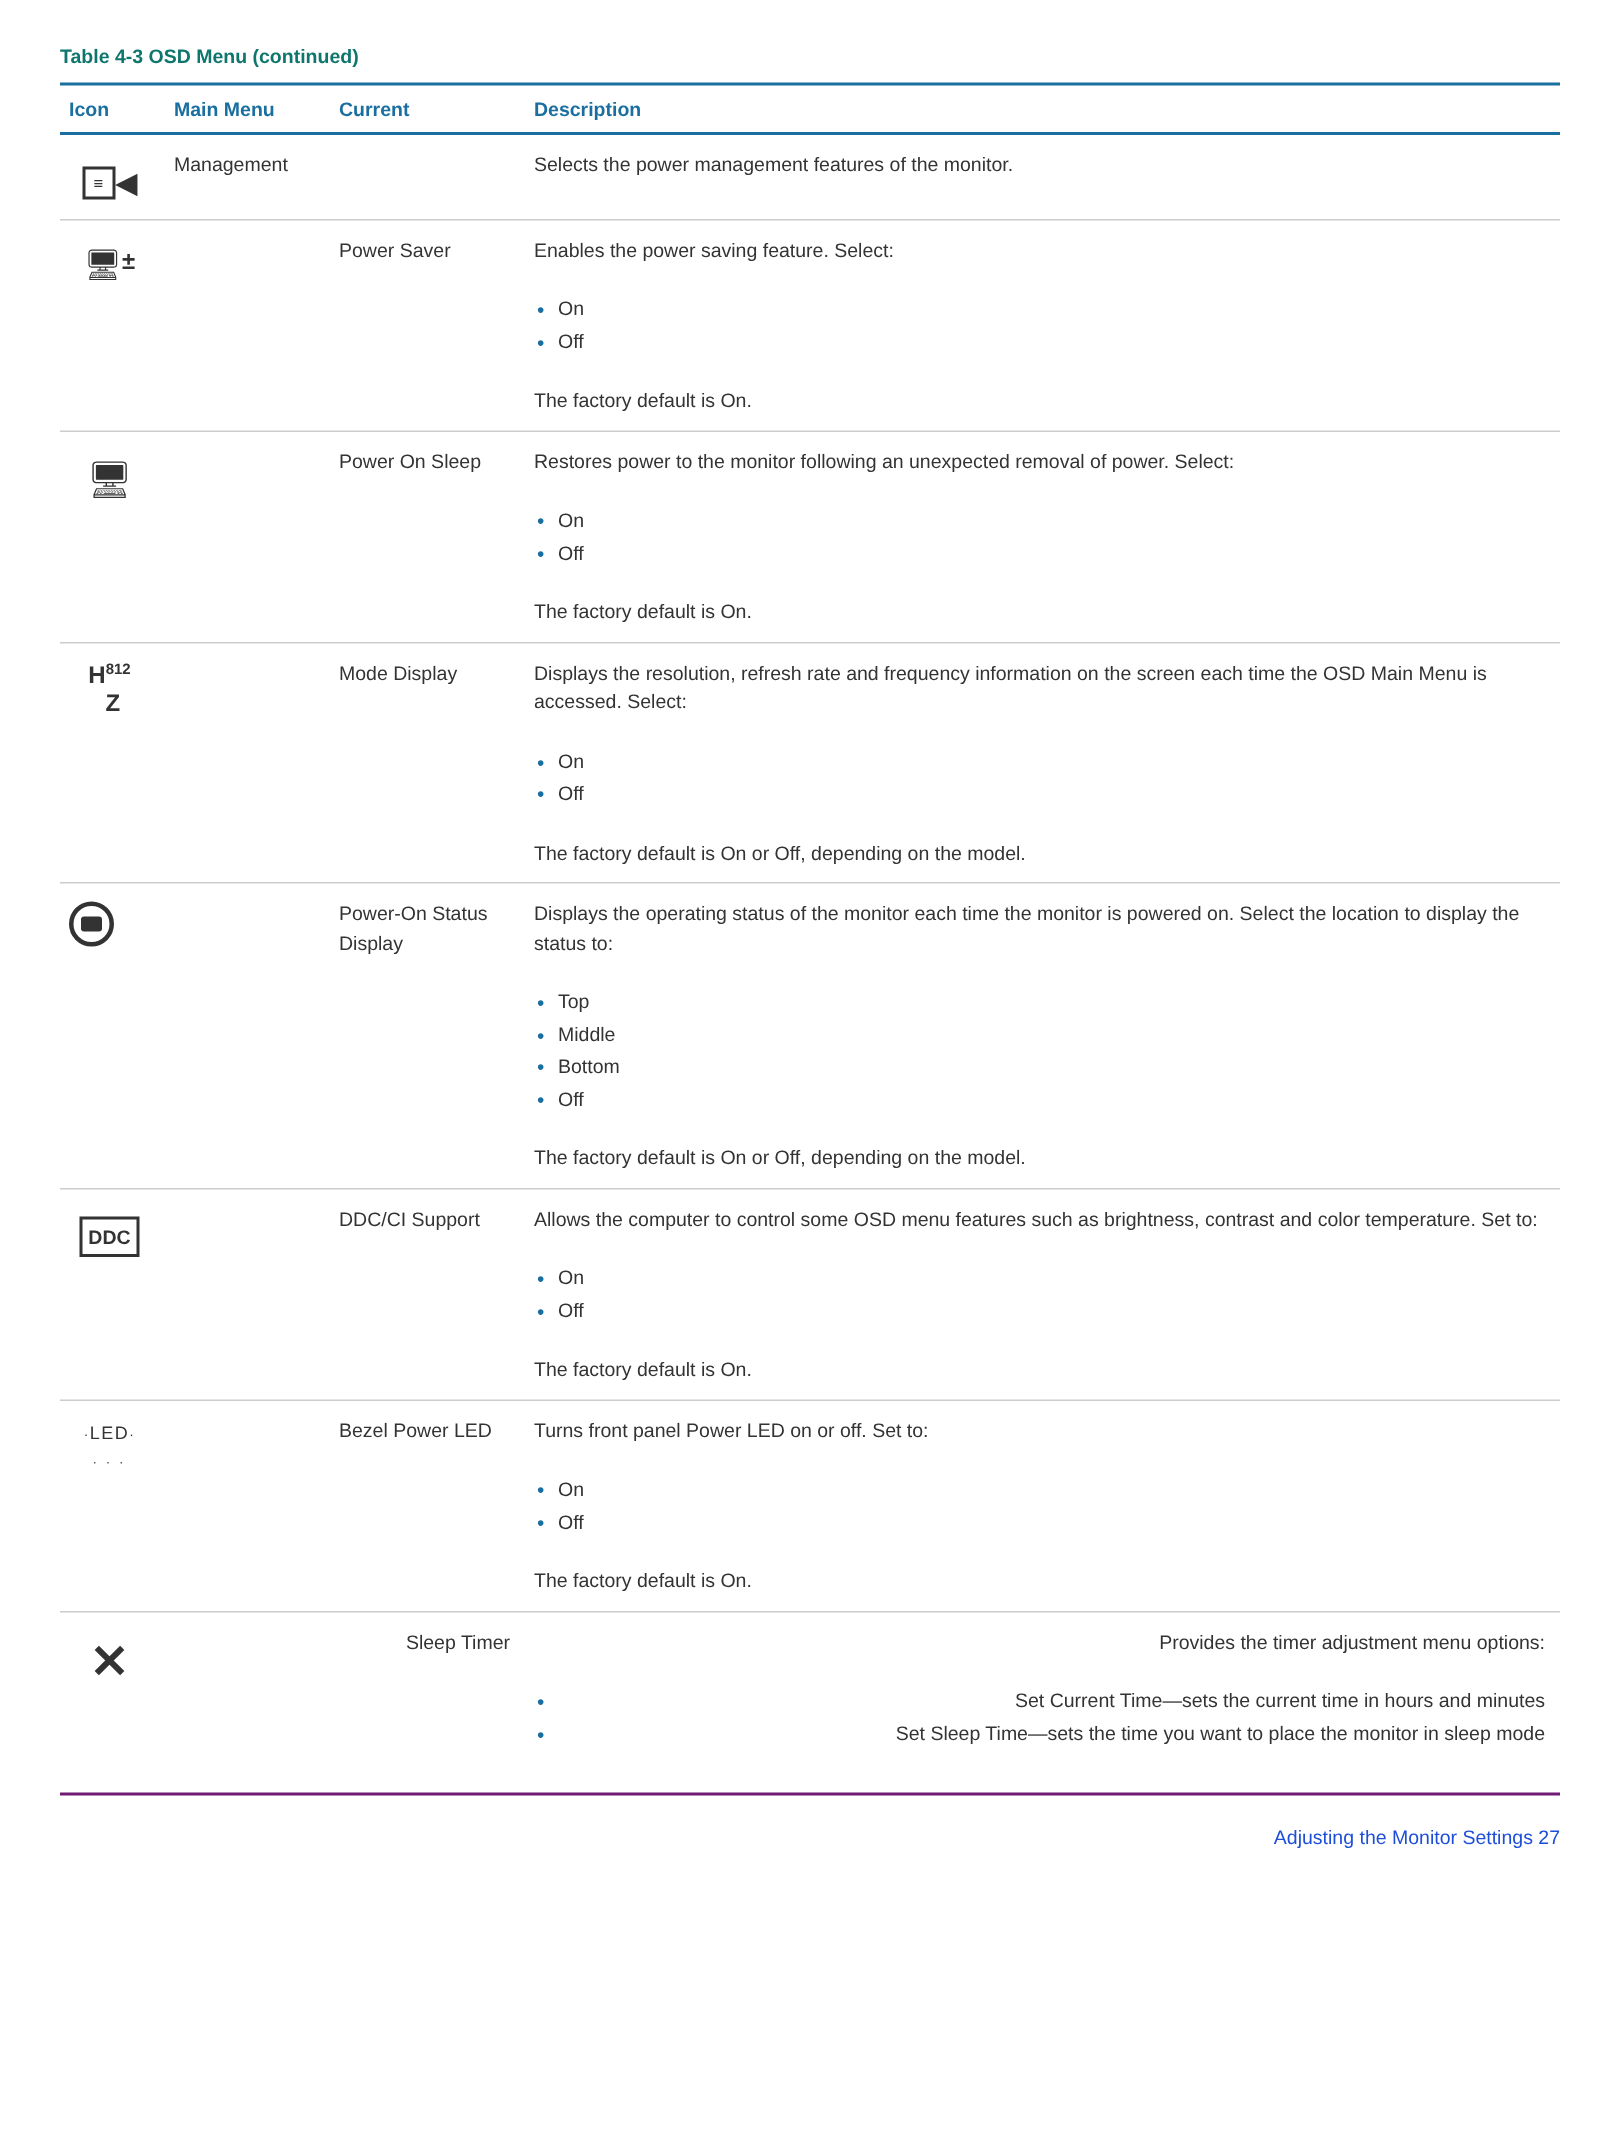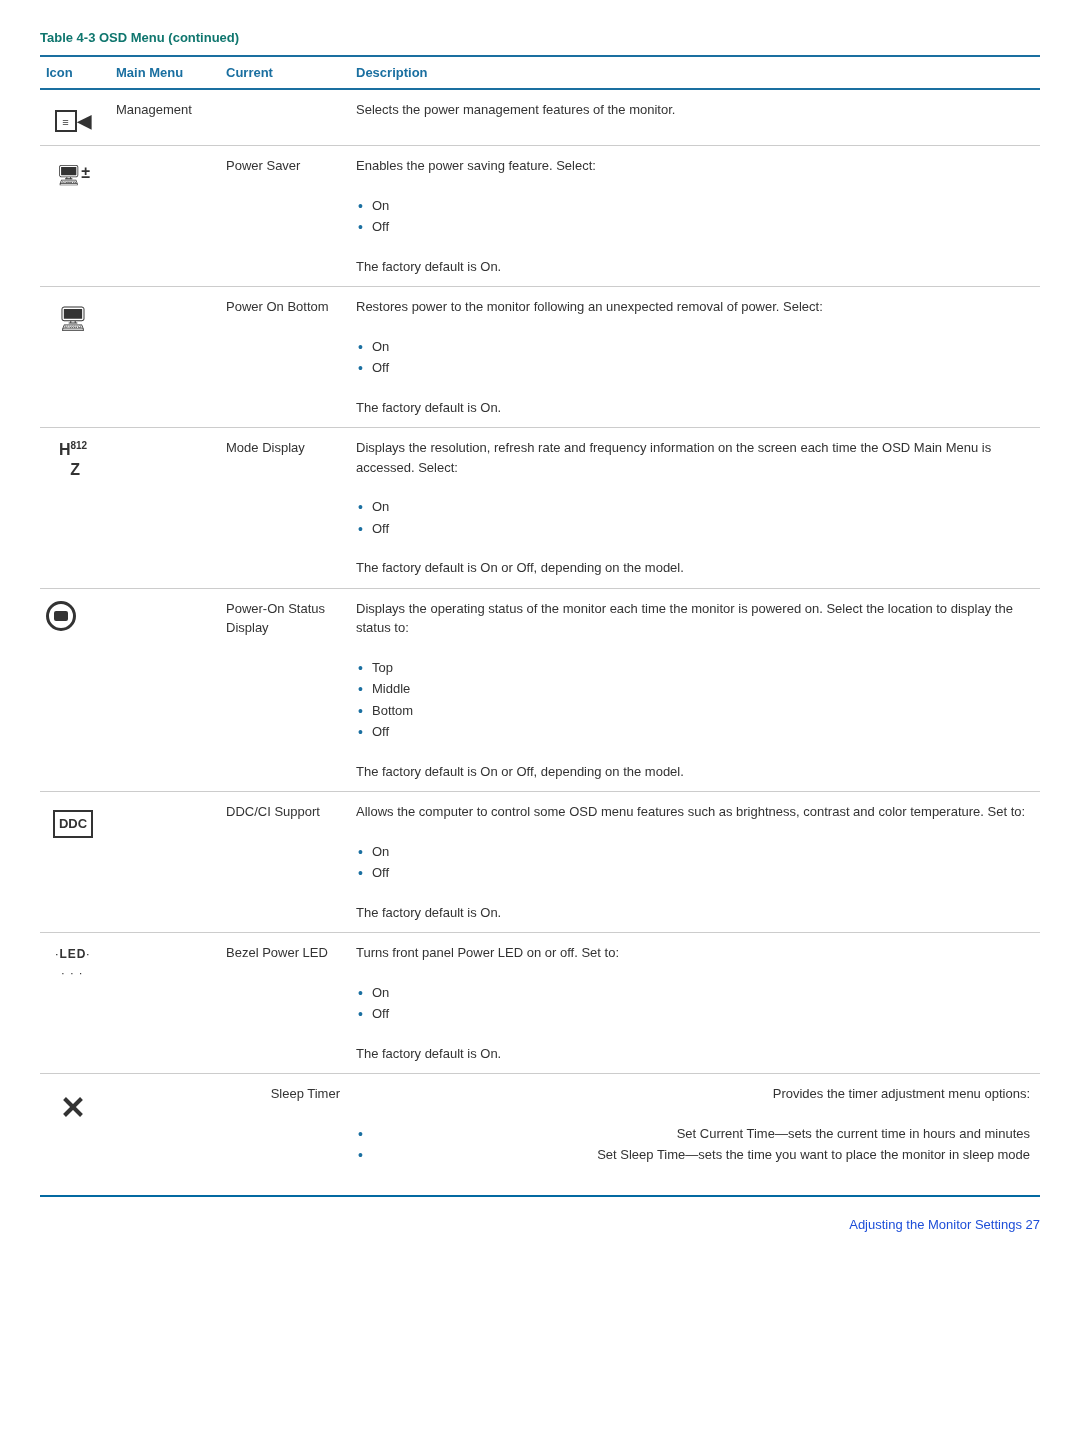--- a/index.html
+++ b/index.html
@@ -15,21 +15,21 @@
       color: #0f766e;
       font-weight: bold;
       font-size: 13px;
       margin-bottom: 10px;
     }
 
     table {
       width: 100%;
       border-collapse: collapse;
       border-top: 2px solid #1a6fa0;
-      border-bottom: 2px solid #0369a1;
+      border-bottom: 2px solid #701a75;
     }
 
     thead tr {
       border-bottom: 2px solid #1a6fa0;
     }
 
     thead th {
       color: #1a6fa0;
       font-weight: bold;
       text-align: left;
@@ -139,21 +139,21 @@
             <li>Off</li>
           </ul><div style="margin-top:4px;">The factory default is On.</div></td>
     </tr>
       <tr>
       <td class="icon-cell">
         <span><span style="font-size:26px; display:inline-block; position:relative;">
           <span style="font-size:24px;">🖥</span>
         </span></span>
       </td>
       <td class="menu-cell"></td>
-      <td class="submenu-cell">Power On Bottom</td>
+      <td class="submenu-cell">Power On Sleep</td>
       <td class="desc-cell"><span>Restores power to the monitor following an unexpected removal of power. Select:</span><ul class="bullet-list">
             <li>On</li>
             <li>Off</li>
           </ul><div style="margin-top:4px;">The factory default is On.</div></td>
     </tr>
       <tr>
       <td class="icon-cell">
         <span><span style="font-weight:bold; font-size:16px; display:inline-block; line-height:1.2;">H<sup style="font-size:10px;">812</sup><br>&nbsp;Z</span></span>
       </td>
       <td class="menu-cell"></td>
@@ -184,21 +184,21 @@
       </td>
       <td class="menu-cell"></td>
       <td class="submenu-cell">DDC/CI Support</td>
       <td class="desc-cell"><span>Allows the computer to control some OSD menu features such as brightness, contrast and color temperature. Set to:</span><ul class="bullet-list">
             <li>On</li>
             <li>Off</li>
           </ul><div style="margin-top:4px;">The factory default is On.</div></td>
     </tr>
       <tr>
       <td class="icon-cell">
-        <span><span style="font-size:12px; font-weight:bold; letter-spacing:1px; position:relative; display:inline-block; padding:0 2px;text-align:center;">
+        <span><span style="font-size:12px; font-weight:normal; letter-spacing:1px; position:relative; display:inline-block; padding:0 2px;text-align:center;">
           <span style="font-size:9px;">·</span>LED<span style="font-size:9px;">·</span><br>
           <span style="font-size:8px; letter-spacing:2px;">· · ·</span>
         </span></span>
       </td>
       <td class="menu-cell"></td>
       <td class="submenu-cell">Bezel Power LED</td>
       <td class="desc-cell"><span>Turns front panel Power LED on or off. Set to:</span><ul class="bullet-list">
             <li>On</li>
             <li>Off</li>
           </ul><div style="margin-top:4px;">The factory default is On.</div></td>

